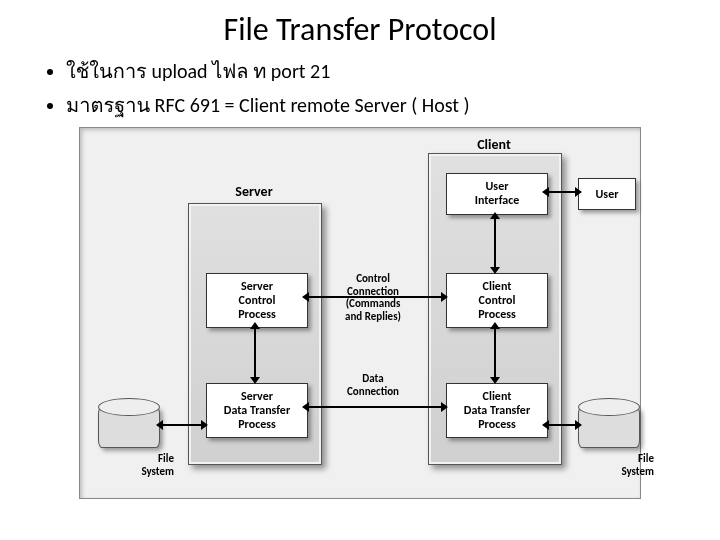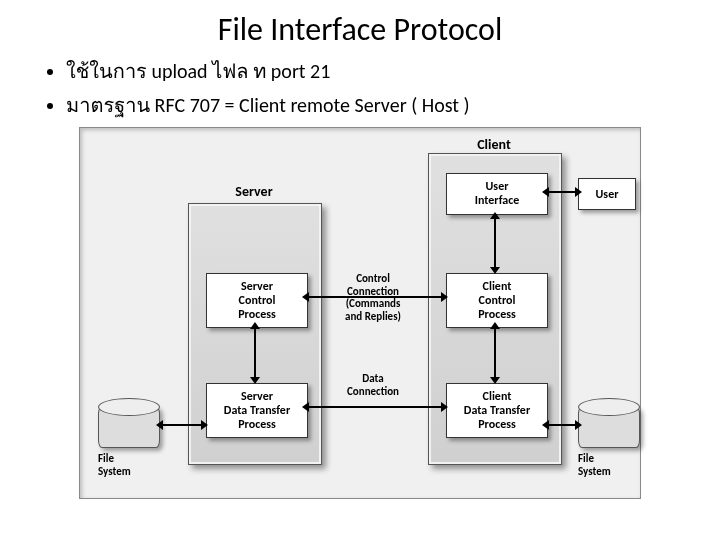--- a/index.html
+++ b/index.html
@@ -88,22 +88,22 @@
     position:absolute; left:0; top:8px; width:60px; height:40px;
     background:#ddd; border:1px solid #555;
     border-radius:4px/8px;
     box-shadow:3px 3px 4px rgba(0,0,0,.35);
   }
   .cyl .top {
     position:absolute; left:0; top:0; width:60px; height:16px;
     background:#eee; border:1px solid #555; border-radius:50%;
   }
   .cyl-label {
-    position:absolute; width:60px; top:54px; left:0;
-    text-align:left; font-size:11px; font-weight:bold;
+    position:absolute; width:60px; top:54px; left:16px;
+    text-align:right; font-size:11px; font-weight:bold;
   }
   .cyl.server-fs { left: 18px; top: 270px; }
   .cyl.client-fs { left: 498px; top: 270px; }
 
   .conn-label {
     position:absolute; font-size:11px; font-weight:bold; text-align:center;
     line-height:1.15; width:106px;
   }
   .cl-ctrl { left: 240px; top: 145px; }
   .cl-data { left: 240px; top: 245px; }
@@ -127,25 +127,25 @@
     content:""; position:absolute; width:0;height:0;
     border-left:5px solid transparent; border-right:5px solid transparent;
     left:-4px;
   }
   .varrow.da::before{ top:-6px; border-bottom:7px solid #000;}
   .varrow.da::after { bottom:-6px; border-top:7px solid #000;}
 </style>
 </head>
 <body>
 
-<h1 class="title">File Interface Protocol</h1>
+<h1 class="title">File Transfer Protocol</h1>
 
 <ul class="bullets">
   <li><span>ใช้ในการ   upload ไฟล   ท     port 21</span></li>
-  <li><span>มาตรฐาน RFC 707  = Client remote Server ( Host )</span></li>
+  <li><span>มาตรฐาน RFC 691  = Client remote Server ( Host )</span></li>
 </ul>
 
 <div class="diagram">
 
   <div class="col-label lbl-server">Server</div>
   <div class="col-label lbl-client">Client</div>
 
   <div class="col server"></div>
   <div class="col client"></div>
 

